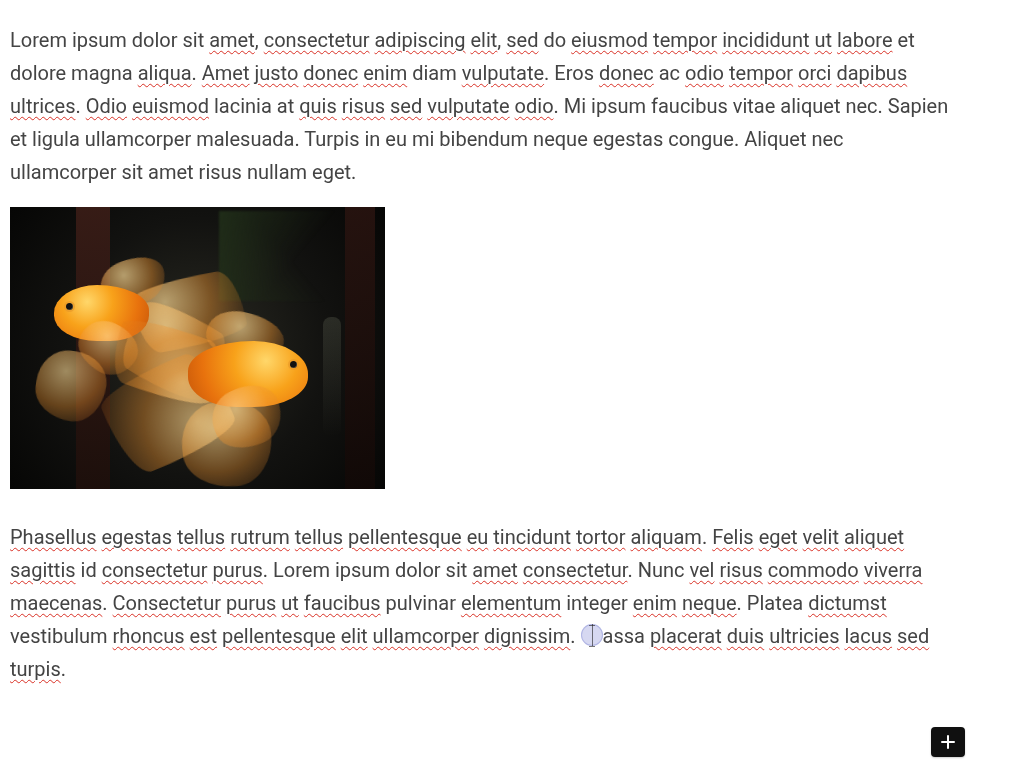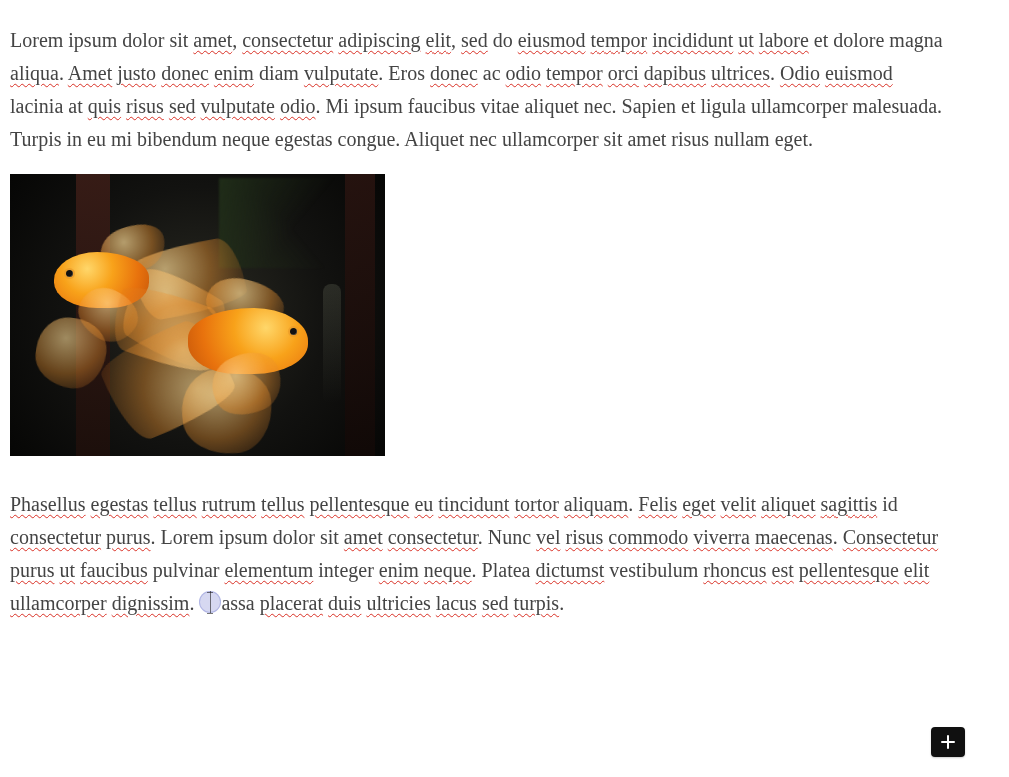--- a/index.html
+++ b/index.html
@@ -14,21 +14,20 @@
   }
   .page {
     padding: 24px 10px 10px 10px;
     width: 940px;
   }
   p.para {
     margin: 0 0 18px 0;
     font-size: 20px;
     line-height: 1.65;
     color: #444;
-    font-family: Liberation Serif, serif;
   }
   .sp {
     text-decoration-line: underline;
     text-decoration-style: wavy;
     text-decoration-color: #d93025;
     text-decoration-thickness: 1px;
     text-underline-offset: 3px;
   }
   .image-block {
     width: 375px;

